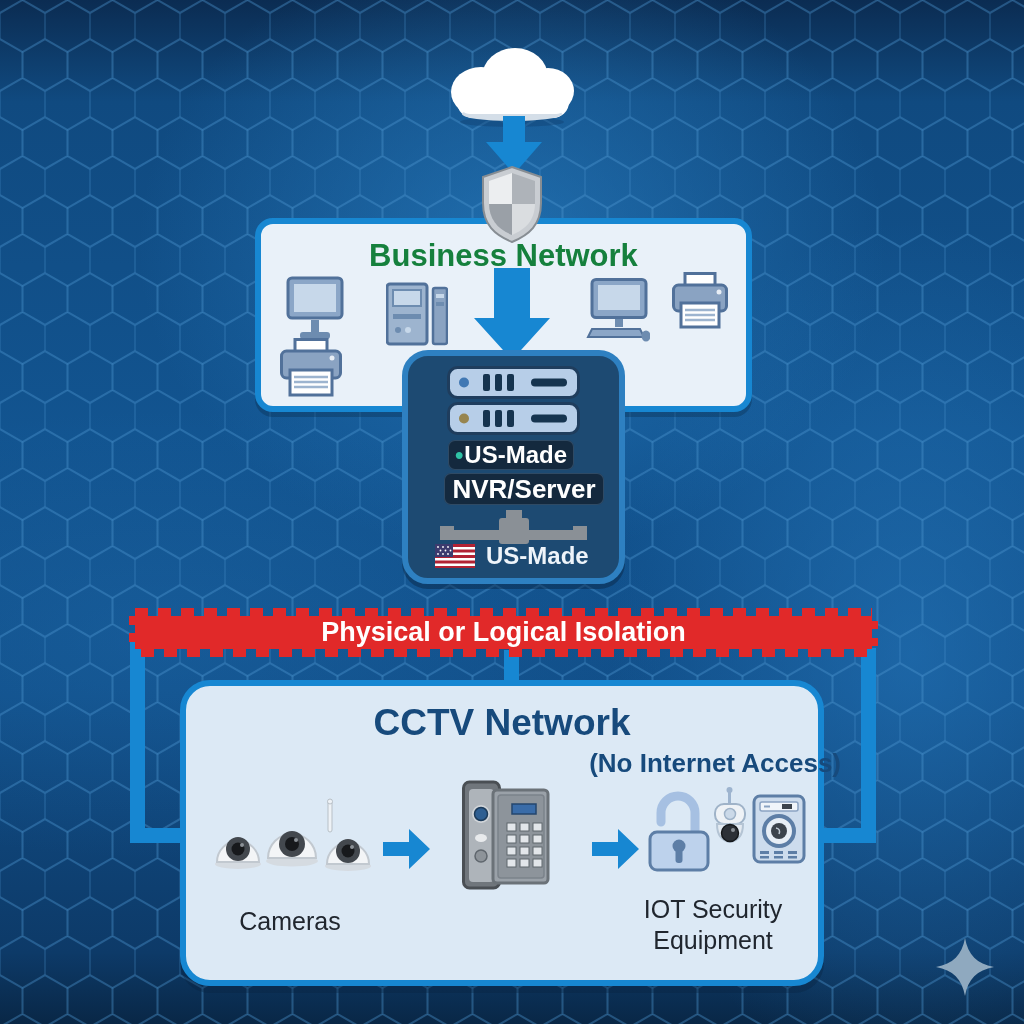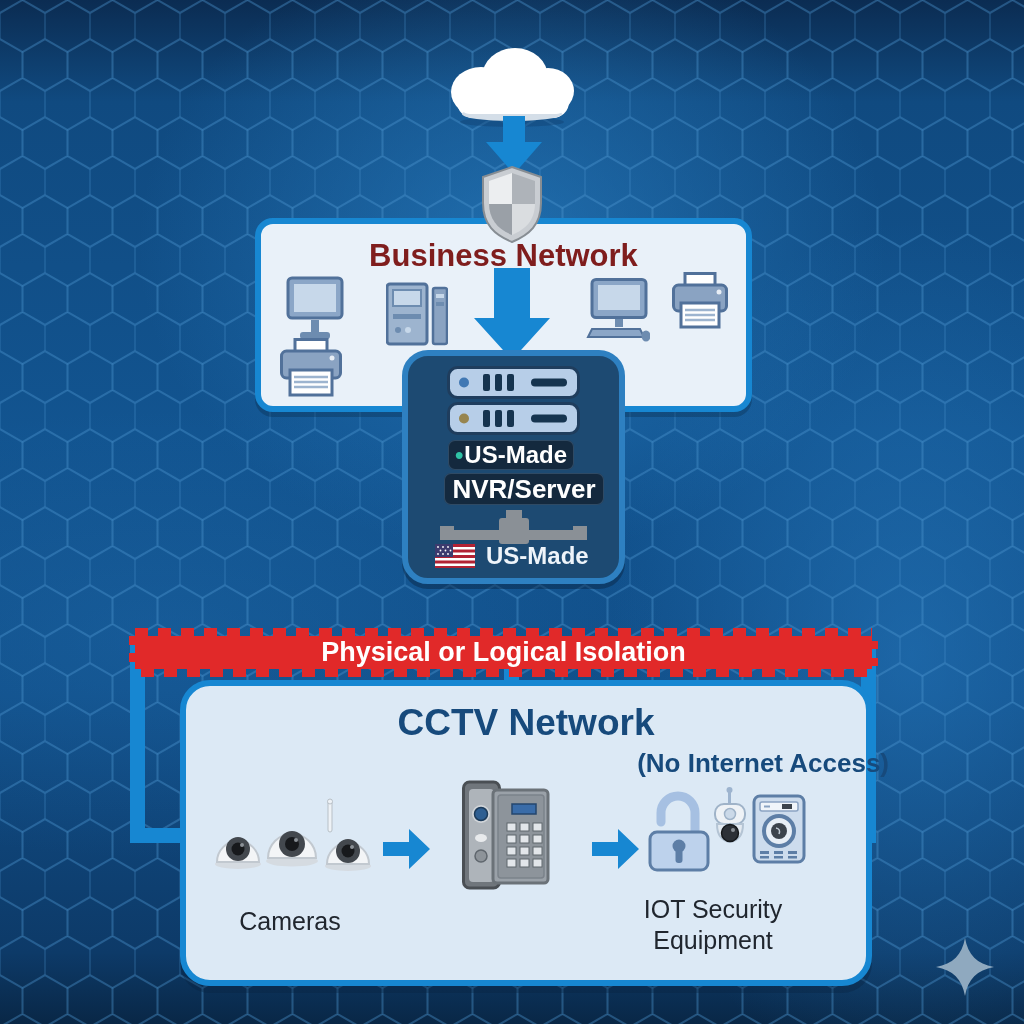--- a/index.html
+++ b/index.html
@@ -22,21 +22,21 @@
   .cloud{position:absolute;left:437px;top:40px;z-index:4;}
   .cloud-label{position:absolute;left:437px;top:80px;width:150px;text-align:center;
     font-size:25px;font-weight:700;color:#173a5e;z-index:5;}
   .arrow-cloud{position:absolute;left:486px;top:116px;z-index:4;}
   .shield{position:absolute;left:477px;top:165px;z-index:5;}
   
   .bn-box{position:absolute;left:255px;top:218px;width:485px;height:182px;
     background:#e9f1f9;border:6px solid #1787d2;border-radius:18px;z-index:3;
     box-shadow:0 5px 0 rgba(8,35,64,.30);}
   .bn-title{position:absolute;left:0;top:14px;width:100%;text-align:center;
-    font-size:31px;font-weight:700;color:#7f1d1d;}
+    font-size:31px;font-weight:700;color:#15803d;}
   .arrow-big{position:absolute;left:213px;top:44px;}
   
   .nvr-box{position:absolute;left:402px;top:350px;width:211px;height:222px;
     background:#1d4a72;border:6px solid #2e80c1;border-radius:26px;z-index:6;
     box-shadow:0 5px 0 rgba(8,30,55,.40);}
   .pill{position:absolute;background:#14293e;border-radius:7px;color:#fff;
     display:flex;align-items:center;justify-content:center;font-weight:700;
     box-shadow:inset 0 0 0 1px rgba(120,160,200,.28);}
   .p1{left:40px;top:84px;width:126px;height:30px;font-size:24px;}
   .p2{left:36px;top:117px;width:160px;height:32px;font-size:26px;}
@@ -45,35 +45,35 @@
   .net-ic div{position:absolute;background:#8a9096;}
   .net-bar{left:0;top:20px;width:147px;height:10px;}
   .net-center{left:59px;top:8px;width:30px;height:26px;border-radius:3px;}
   .net-stub{left:66px;top:0;width:16px;height:10px;}
   .net-l{left:0;top:16px;width:14px;height:14px;}
   .net-r{left:133px;top:16px;width:14px;height:14px;}
   .usflag{position:absolute;left:27px;top:188px;}
   .flag-label{position:absolute;left:78px;top:187px;height:24px;line-height:26px;
     font-size:24px;color:#eef4fa;font-weight:600;}
   
-  .banner{position:absolute;left:135px;top:628px;width:737px;height:49px;z-index:8;}
+  .banner{position:absolute;left:135px;top:608px;width:737px;height:49px;z-index:8;}
   .banner .core{position:absolute;left:0;top:8px;right:0;bottom:8px;background:#e12929;}
   .banner .teeth{position:absolute;left:0;right:0;height:9px;}
   .banner .teeth.top{top:0;background:repeating-linear-gradient(90deg,#e12929 0 13px,transparent 13px 23px);}
   .banner .teeth.bot{bottom:0;background:repeating-linear-gradient(90deg,transparent 0 6px,#e12929 6px 19px,transparent 19px 23px);}
   .banner .teeth.left{left:-6px;right:auto;top:8px;bottom:8px;width:6px;height:auto;
     background:repeating-linear-gradient(180deg,#e12929 0 9px,transparent 9px 17px);}
   .banner .teeth.right{right:-6px;left:auto;top:8px;bottom:8px;width:6px;height:auto;
     background:repeating-linear-gradient(180deg,transparent 0 5px,#e12929 5px 13px,transparent 13px 17px);}
   .banner-text{position:absolute;left:0;top:0;width:100%;height:100%;display:flex;
     align-items:center;justify-content:center;color:#ffffff;font-size:27px;font-weight:700;z-index:2;}
   
   .cctv-box{position:absolute;left:180px;top:680px;width:632px;height:294px;
     background:#dce9f5;border:6px solid #1787d2;border-radius:30px;z-index:5;
-    box-shadow:0 7px 0 rgba(8,35,64,.35);padding-left:48px;}
+    box-shadow:0 7px 0 rgba(8,35,64,.35);}
   .cctv-title{position:absolute;left:0;top:16px;width:100%;text-align:center;
     font-size:37px;font-weight:700;color:#174a7c;}
   .cctv-sub{position:absolute;left:0;top:62px;width:100%;text-align:right;
     font-size:26px;font-weight:600;color:#174a7c;margin-left:23px;}
   .cap{position:absolute;text-align:center;font-size:25px;font-weight:500;
     color:#20262e;line-height:1.25;}
 </style>
 </head>
 <body>
 

